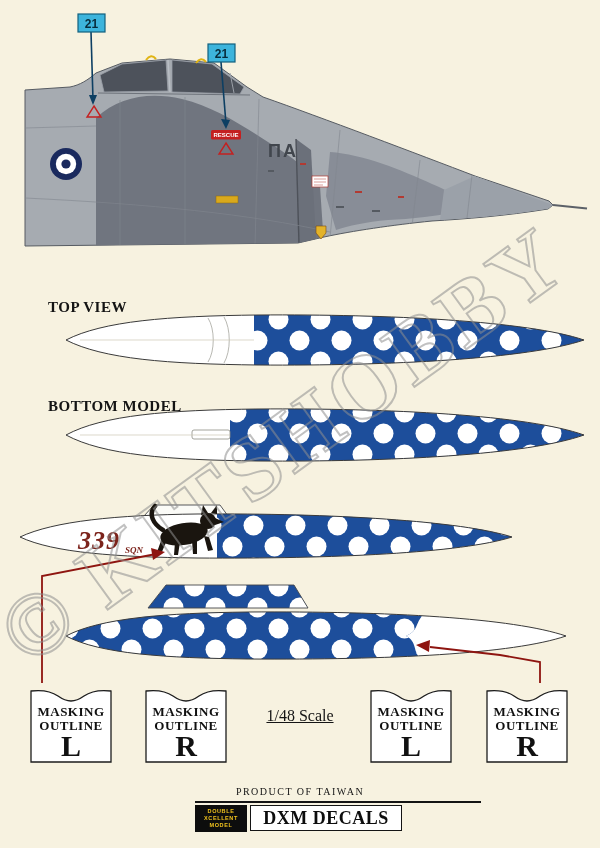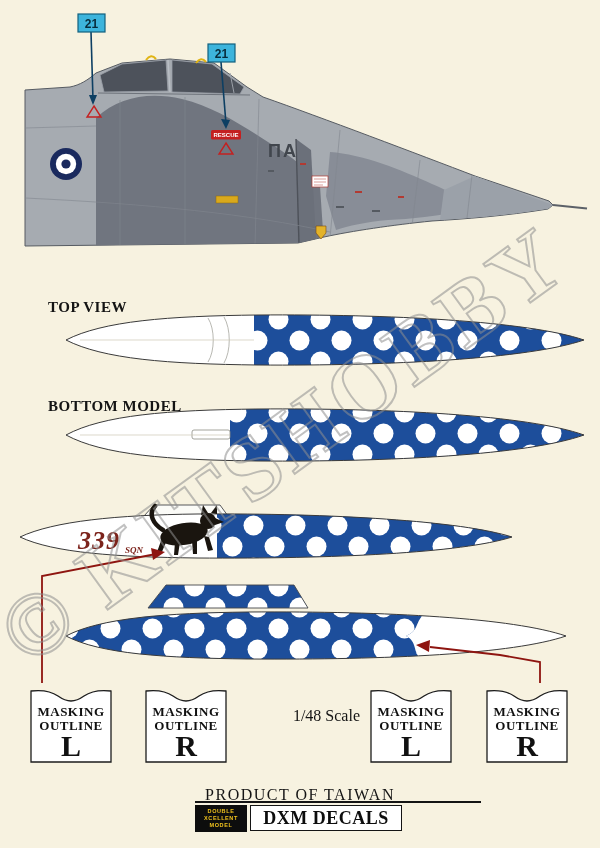--- a/index.html
+++ b/index.html
@@ -7,22 +7,22 @@
   .page { position:relative; width:600px; height:848px; background:var(--background,#f7f2e0);
           overflow:hidden; font-family:"Liberation Serif", serif; }
   .abs { position:absolute; }
   svg { display:block; }
   svg text { font-family:"Liberation Serif", serif; }
   .sans { font-family:"Liberation Sans", sans-serif; }
   .blue-fill { fill: var(--polka-blue,#1d4e9b); }
   .arrow-stroke { stroke: var(--arrow-red,#8e1510); }
   .arrow-fill { fill: var(--arrow-red,#8e1510); }
   .view-label { font-weight:700; font-size:15px; letter-spacing:.5px; color:#141414;margin-left:28px; }
-  .scale-label { font-size:16px; color:#141414; width:120px; text-align:right; }
-  .product-of { width:100%; text-align:center; font-size:16px; letter-spacing:1.5px; color:#141414; }
+  .scale-label { font-size:16px; color:#141414; width:120px; text-align:center;text-decoration:underline; }
+  .product-of { width:100%; text-align:center; font-size:10px; letter-spacing:1.5px; color:#141414; }
   .footer-line { height:1.5px; background:#141414; }
   .dxm-logo { width:52px; height:27px; background:#0d0d0d; display:flex; flex-direction:column;
               align-items:center; justify-content:center; }
   .dxm-logo span { font-family:"Liberation Sans", sans-serif; font-weight:700; font-size:5.5px;
                    color:#f2c31d; letter-spacing:.6px; line-height:1.25; }
   .brand-box { width:150px; height:24px; border:1.6px solid #141414; background:#ffffff;
                display:flex; align-items:center; justify-content:center;
                font-weight:700; font-size:18px; letter-spacing:.5px; color:#0d0d0d; }
   .mask-box { width:86px; height:82px; }
 </style>

